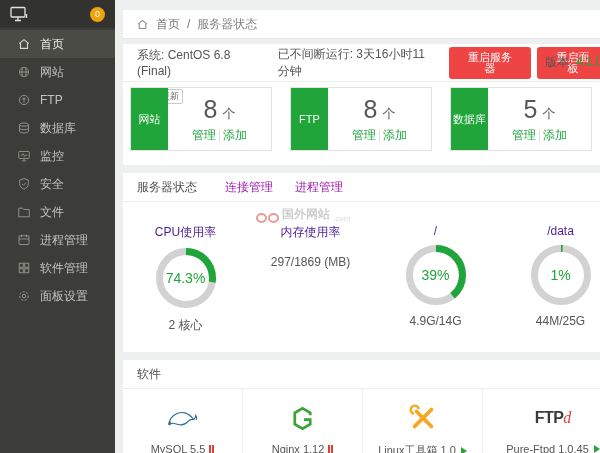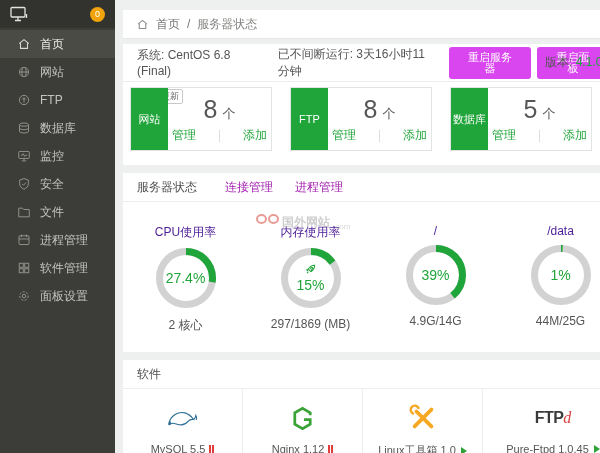--- a/index.html
+++ b/index.html
@@ -26,37 +26,37 @@
   .panel{width:500px;background:#fff;box-sizing:border-box}
 
   .crumbbar{height:29px;display:flex;align-items:center;gap:7px;padding:0 13px;
             font-size:12px;color:#757573;border-bottom:1px solid #e7e7e7;margin-bottom:5px}
   .crumb-home{display:flex;color:#8d8d8b}
   .crumb-cur{color:#848482}
 
   .sysbar{height:38px;display:flex;align-items:center;padding:0 14px;font-size:12px;
           color:#555;position:relative;border-bottom:1px solid #ededed}
   .uptime{margin-left:22px}
-  .btn{background:#d946ef;color:#fff;font-size:11px;line-height:1;padding:5px 16px;
+  .btn{background:#ef4444;color:#fff;font-size:11px;line-height:1;padding:5px 16px;
        border-radius:3px;border:none;cursor:pointer}
   .btn.b1{margin-left:16px}.btn.b2{margin-left:6px}
   .version{position:absolute;left:422px;white-space:nowrap}
   .version b{color:#20a53a;font-weight:normal}
 
   .cards{display:flex;gap:18px;padding:5px 7px 14px}
   .card{width:142px;height:64px;border:1px solid #e3e3e3;display:flex;position:relative;
         background:#fff;box-sizing:border-box}
   .card-side{width:37px;background:#20a53a;color:#fff;font-size:11px;display:flex;
              align-items:center;justify-content:center;position:relative;z-index:2}
   .card-main{flex:1;display:flex;flex-direction:column;align-items:center;
              justify-content:center;gap:3px}
   .count-line{color:#565656}
   .count{font-size:25px}
   .unit{font-size:13px;margin-left:5px}
-  .card-links{font-size:12px;color:#20a53a;display:flex;gap:22px;align-items:center}
+  .card-links{font-size:12px;color:#20a53a;display:flex;gap:2px;align-items:center}
   .card-links .sep{color:#ddd}
   .card-links span{cursor:pointer}
   .upd-badge{position:absolute;left:26px;top:1px;z-index:1;background:#fff;
              border:1px solid #c9c9c9;border-radius:2px;font-size:9px;color:#666;
              line-height:13px;padding:0 3px;white-space:nowrap}
 
   .statuspanel{margin-top:8px}
   .panel-head{height:28px;display:flex;align-items:center;padding:0 14px;
               border-bottom:1px solid #ededed;font-size:12px;color:#4f4f4f}
   .head-link{color:#a21caf;cursor:pointer}
@@ -82,21 +82,21 @@
   .soft-icon{height:34px;display:flex;align-items:center;justify-content:center}
   .soft-name{margin-top:8px;font-size:11px;color:#555;display:flex;align-items:center;gap:3px}
   .st{display:inline-flex;align-items:center}
   .st.stopped i{display:inline-block;width:2px;height:8px;background:#e23d3d;margin-left:1px}
   .st.running i{display:inline-block;width:0;height:0;border-left:6px solid #2fa33a;
                 border-top:4px solid transparent;border-bottom:4px solid transparent;margin-left:2px}
   .ftpd-logo b{font-size:16px;color:#3a3a3a;letter-spacing:-.5px;font-weight:bold}
   .ftpd-logo i{font-family:"Liberation Serif","DejaVu Serif",serif;font-style:italic;
                font-size:16px;color:#d9413d}
 
-  .wm{position:absolute;left:141px;top:214px;opacity:.5;display:flex;align-items:flex-start;
+  .wm{position:absolute;left:141px;top:206px;opacity:.5;display:flex;align-items:flex-end;
       gap:3px;z-index:5;pointer-events:none}
   .wm .glasses{display:flex;align-items:center}
   .wm .glasses i{width:7px;height:6px;border:2px solid #d23a2e;border-radius:50%;display:block}
   .wm .glasses i+i{margin-left:1px}
   .wm .wtext{font-size:12px;font-weight:bold;color:#9d9d9d}
   .wm .wcom{font-size:8px;color:#b5b5b5;align-self:flex-end}
 </style>
 </head>
 <body>
 
@@ -277,44 +277,28 @@
       <div class="gauges">
 
         <div class="gauge">
           <div class="gtitle">CPU使用率</div>
           <div class="gwrap">
             <svg width="62" height="62" viewBox="0 0 62 62">
               <circle cx="31" cy="31" r="26.5" fill="none" stroke="#d2d2d2" stroke-width="7"></circle>
               <circle class="arc" cx="31" cy="31" r="26.5" fill="none" stroke="#20a53a" stroke-width="7" transform="rotate(-90 31 31)" stroke-dasharray="45.62220851543097 166.50441064025904"></circle>
             </svg>
             <div class="goverlay">
-                <span class="pct">27.4%</span>
+                <span class="pct">74.3%</span>
               </div>
           </div>
           <div class="gsub">2 核心</div>
         </div>
 
         <div class="gauge">
           <div class="gtitle">内存使用率</div>
-          <div class="gwrap">
-            <svg width="62" height="62" viewBox="0 0 62 62">
-              <circle cx="31" cy="31" r="26.5" fill="none" stroke="#d2d2d2" stroke-width="7"></circle>
-              <circle class="arc" cx="31" cy="31" r="26.5" fill="none" stroke="#20a53a" stroke-width="7" transform="rotate(-90 31 31)" stroke-dasharray="24.975661596038854 166.50441064025904"></circle>
-            </svg>
-            <div class="goverlay">
-              <span class="rocket">
-                <svg width="13" height="13" viewBox="0 0 14 14" fill="none" stroke="#20a53a" stroke-width="1.1">
-                  <path d="M11.5 2.5c-2.6 0-5.3 1.5-6.8 4l2.8 2.8c2.5-1.5 4-4.2 4-6.8z"></path>
-                  <circle cx="8.3" cy="5.7" r="1.1"></circle>
-                  <path d="M4.7 6.5 3 7.5l1.6.9M7.5 9.3l1 -1.7-.9 1.6M3.2 10.8l1.5-1.5"></path>
-                </svg>
-              </span>
-              <span class="pct">15%</span>
-            </div>
-          </div>
           <div class="gsub">297/1869 (MB)</div>
         </div>
 
         <div class="gauge">
           <div class="gtitle">/</div>
           <div class="gwrap">
             <svg width="62" height="62" viewBox="0 0 62 62">
               <circle cx="31" cy="31" r="26.5" fill="none" stroke="#d2d2d2" stroke-width="7"></circle>
               <circle class="arc" cx="31" cy="31" r="26.5" fill="none" stroke="#20a53a" stroke-width="7" transform="rotate(-90 31 31)" stroke-dasharray="64.93672014970103 166.50441064025904"></circle>
             </svg>

